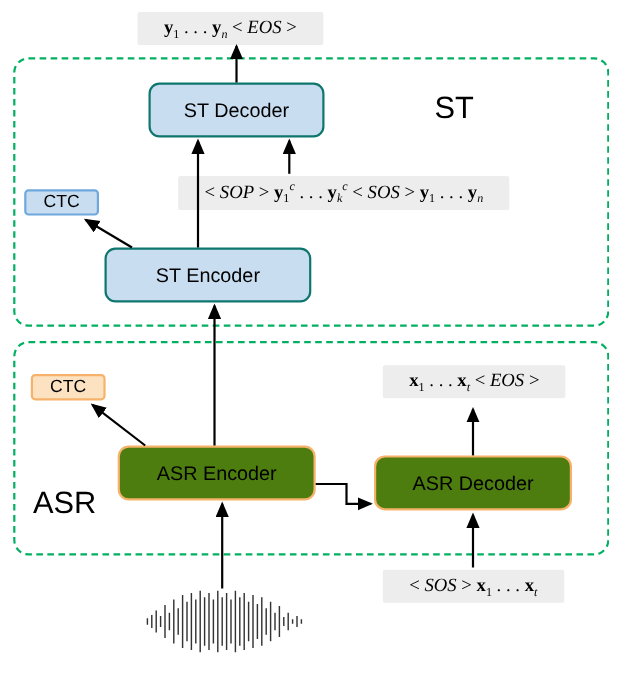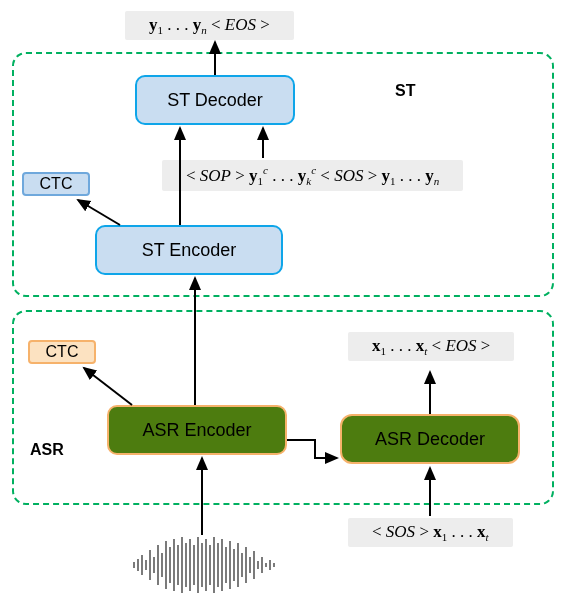--- a/index.html
+++ b/index.html
@@ -18,41 +18,41 @@
   .block {
     position: absolute;
     text-align: center;
     display: flex;
     align-items: center;
     justify-content: center;
     font-size: 18px;
   }
   .st-block {
     background: #c9ddf1;
-    border: 2px solid #0ea5e9;
+    border: 2px solid #0f766e;
     border-radius: 10px;
   }
   .asr-block {
     background: #4d7c0f;
     border: 2px solid #f6b26b;
     border-radius: 10px;
   }
   .ctc-st {
     background: #c9ddf1;
     border: 2px solid #6fa8dc;
     border-radius: 4px;
   }
   .ctc-asr {
     background: #fce2c1;
     border: 2px solid #f6b26b;
     border-radius: 4px;
   }
   .label-bold {
-    font-weight: bold;
-    font-size: 16px;
+    font-weight: normal;
+    font-size: 28px;
   }
   .formula {
     background: #ededed;
     font-family: "Times New Roman", serif;
     font-size: 17px;
     padding: 4px 24px;
     border-radius: 2px;
     white-space: nowrap;
   }
   .sub { font-size: 11px; vertical-align: sub; }
@@ -92,21 +92,21 @@
 <div class="block ctc-st" style="left:22px; top:172px; width:68px; height:24px; font-size:16px;">CTC</div>
 
 <div class="abs formula" style="left:162px; top:160px;">&lt; <i>SOP</i> &gt; <span class="bvec">y</span><span class="sub">1</span><span class="sup"><i>c</i></span>&nbsp;.&nbsp;.&nbsp;.&nbsp;<span class="bvec">y</span><span class="sub"><i>k</i></span><span class="sup"><i>c</i></span> &lt; <i>SOS</i> &gt; <span class="bvec">y</span><span class="sub">1</span>&nbsp;.&nbsp;.&nbsp;.&nbsp;<span class="bvec">y</span><span class="sub"><i>n</i></span></div>
 
 <div class="block ctc-asr" style="left:28px; top:340px; width:68px; height:24px; font-size:16px;">CTC</div>
 
 <div class="abs formula" style="left:348px; top:332px;"><span class="bvec">x</span><span class="sub">1</span>&nbsp;.&nbsp;.&nbsp;.&nbsp;<span class="bvec">x</span><span class="sub"><i>t</i></span>&nbsp;&lt; <i>EOS</i> &gt;</div>
 
 <div class="block asr-block" style="left:107px; top:405px; width:180px; height:50px;">ASR Encoder</div>
 
-<div class="block asr-block" style="left:340px; top:414px; width:180px; height:50px;border-radius:12px;">ASR Decoder</div>
+<div class="block asr-block" style="left:340px; top:414px; width:180px; height:50px;">ASR Decoder</div>
 
 <div class="abs formula" style="left:348px; top:518px;">&lt; <i>SOS</i> &gt; <span class="bvec">x</span><span class="sub">1</span>&nbsp;.&nbsp;.&nbsp;.&nbsp;<span class="bvec">x</span><span class="sub"><i>t</i></span></div>
 
 <div class="waveform">
 <svg viewBox="0 0 150 60" width="150" height="60">
   <g stroke="#333" stroke-width="1.3">
     <line x1="2" y1="30" x2="2" y2="30"></line>
   </g>
   <g stroke="#333" stroke-width="1.3">
 

